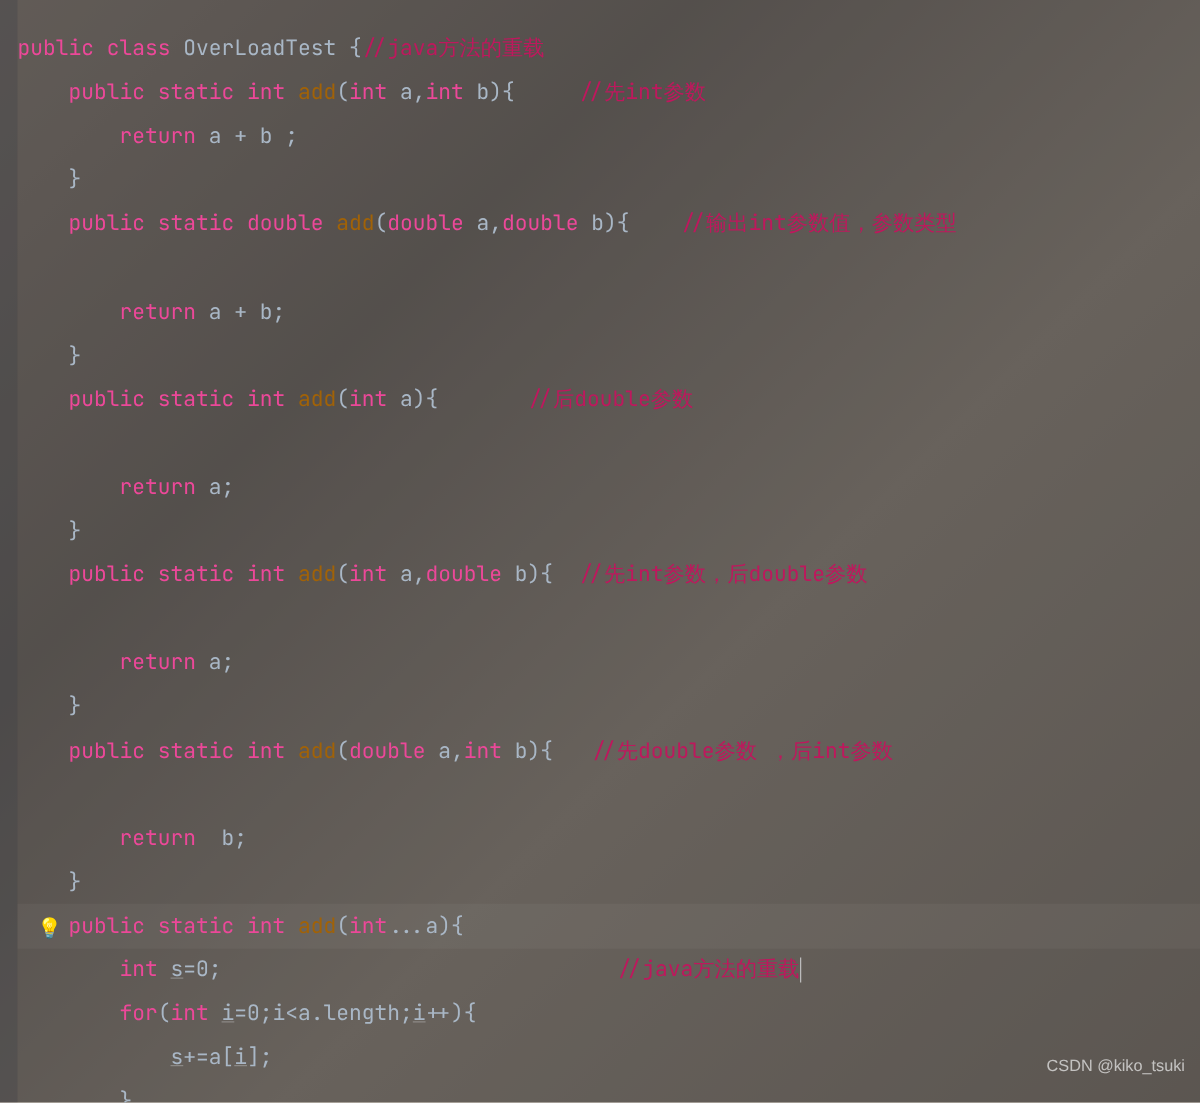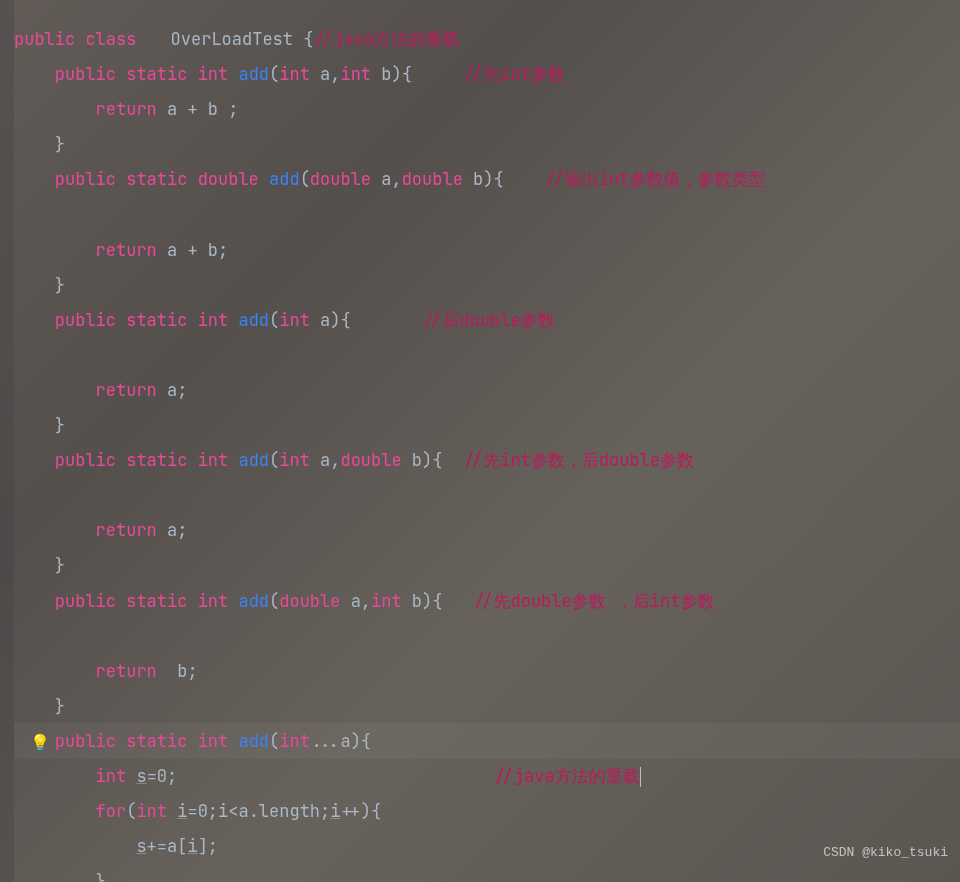--- a/index.html
+++ b/index.html
@@ -33,43 +33,43 @@
   }
   pre {
     position: absolute;
     left: 14px;
     top: 22px;
     white-space: pre;
     font-family: inherit;
     color: #a9b7c6;
   }
   .kw { color: #ec4899; }     
-  .fn { color: #3b82f6; }     
+  .fn { color: #a16207; }     
   .cm { color: #be185d; font-style: normal; }     
-  .id { color: #a9b7c6; margin-left: 24px; }
+  .id { color: #a9b7c6; }
   .und { text-decoration: underline; text-decoration-color: rgba(180,180,180,0.5); }
   .hl-line {
     position: absolute;
     left: 14px; right: 0;
     top: 723px;
     height: 36px;
     background: rgba(255,255,255,0.04);
   }
   .cursor {
     display: inline-block;
     border-right: 1px solid #bbb;
     height: 20px;
     vertical-align: middle;
   }
   .watermark {
     position: absolute;
     right: 12px;
     bottom: 12px;
     color: rgba(230,230,230,0.75);
-    font-family: Liberation Mono, monospace;
+    font-family: Liberation Sans, sans-serif;
     font-size: 13px;
   }
 </style>
 </head>
 <body>
 
 <div class="overlay"></div>
 <div class="gutter"></div>
 <div class="hl-line"></div>
 <div class="bulb">💡</div>

